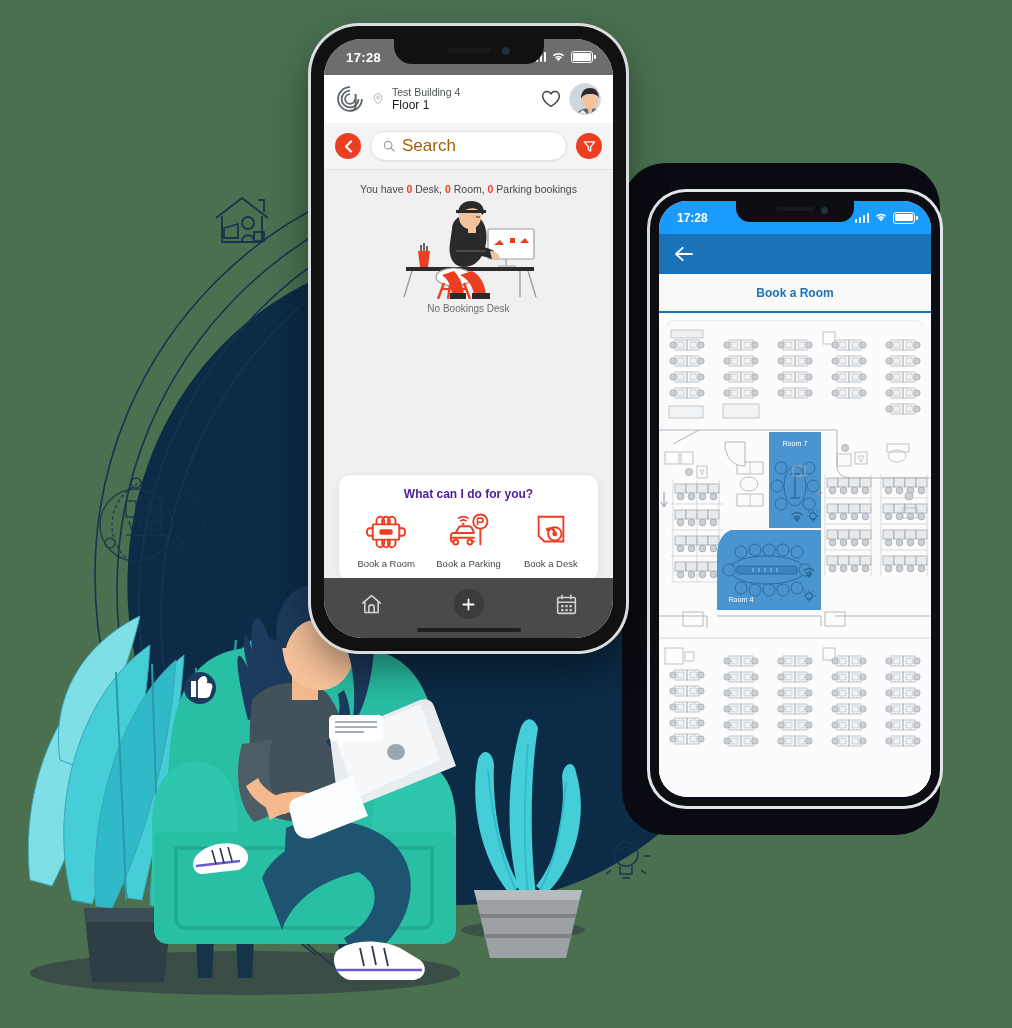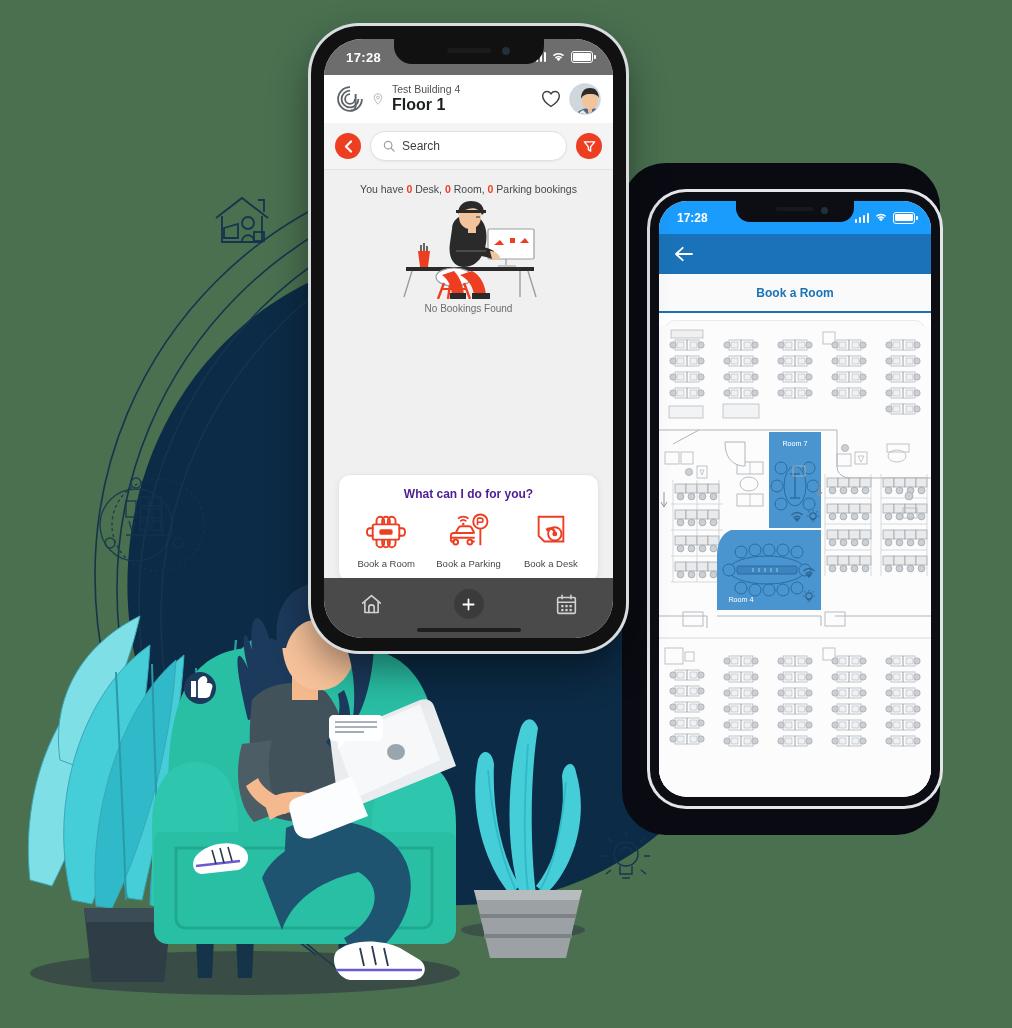--- a/index.html
+++ b/index.html
@@ -43,38 +43,38 @@
   .batt::after{content:"";position:absolute;right:-3.5px;top:3px;width:2px;height:4px;background:#fff;border-radius:0 1px 1px 0;}
   .batt i{position:absolute;left:1.3px;top:1.3px;bottom:1.3px;right:1.3px;background:#fff;border-radius:1px;}
 
   .appbar1{
     background:#fff;height:48px;display:flex;align-items:center;padding:0 12px;gap:8px;
   }
   .logo-sp{width:28px;height:28px;flex:none;position:relative;}
   .pin-ico{width:12px;height:12px;flex:none;opacity:.55;}
   .loc{flex:1;line-height:1.18;}
   .loc .l1{font-size:10.5px;color:#4e5255;}
-  .loc .l2{font-size:16px;color:#1c1f21;font-weight:bold;}
+  .loc .l2{font-size:12px;color:#1c1f21;font-weight:normal;}
   .heart{width:20px;height:20px;flex:none;}
   .avatar{
     width:30px;height:30px;border-radius:50%;flex:none;overflow:hidden;
     background:#b9c3cb;position:relative;border:1px solid #dfe3e6;
   }
 
   .searchrow{
     background:#f4f4f4;height:46px;display:flex;align-items:center;gap:9px;padding:0 11px;
     border-bottom:1px solid #e3e3e3;
   }
   .rbtn{width:26px;height:26px;border-radius:50%;background:#ee3e22;flex:none;display:flex;align-items:center;justify-content:center;}
   .searchbox{
     flex:1;height:28px;background:#fff;border:1px solid #e0e0e0;border-radius:16px;
     display:flex;align-items:center;gap:7px;padding:0 12px;
     box-shadow:0 1px 2px rgba(0,0,0,.05);
   }
-  .searchbox span{font-size:12px;color:#404040;}
+  .searchbox span{font-size:17px;color:#a16207;}
 
   .bookline{
     text-align:center;font-size:10.5px;color:#44484b;padding:13px 11px 0;
   }
   .bookline b{color:#ee3e22;}
 
   .empty{display:flex;flex-direction:column;align-items:center;margin-top:6px;}
   .empty .cap{font-size:10px;color:#6a6e72;margin-top:4px;}
 
   .card1{
@@ -741,21 +741,21 @@
           <path d="M96,50 C102,50 106,54 106,58 L98,58 Z" fill="#f3c49c"></path>
 
           <path d="M62,50 L92,50" stroke="#6a6a6a" stroke-width="1.2"></path>
 
           <ellipse cx="76" cy="16" rx="11" ry="12" fill="#f3c49c"></ellipse>
           <path d="M64,13 C64,4 70,0 77,0 C85,0 90,4 90,12 L88,14 C86,8 80,6 74,8 C70,9 66,11 64,13 Z" fill="#2a2a2a"></path>
           <path d="M62,9 L92,9 L92,12 L62,12 Z" fill="#2a2a2a"></path>
           <path d="M82,16 L86,16" stroke="#2a2a2a" stroke-width="1.2"></path>
           <path d="M74,26 L82,26 L82,32 L74,32 Z" fill="#f3c49c"></path>
         </svg>
-        <div class="cap">No Bookings Found</div>
+        <div class="cap">No Bookings Desk</div>
       </div>
 
       <div class="card1">
         <h4>What can I do for you?</h4>
         <div class="acts">
 
           <div class="act">
             <svg width="44" height="38" viewBox="0 0 46 40">
               <g fill="none" stroke="#ee3e22" stroke-width="2">
                 <rect x="9" y="12" width="28" height="16" rx="2"></rect>

